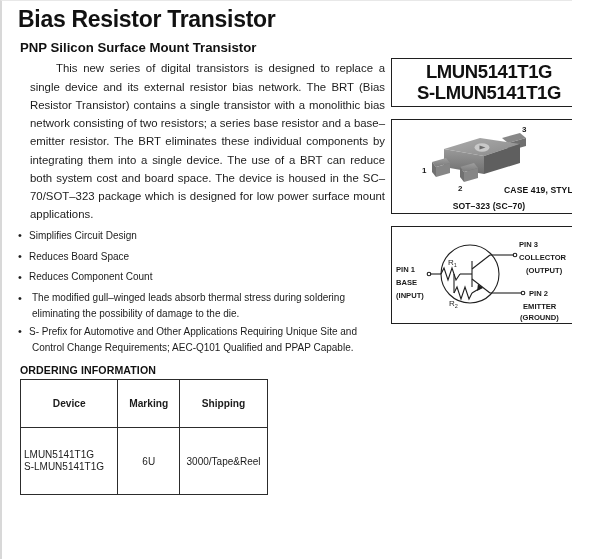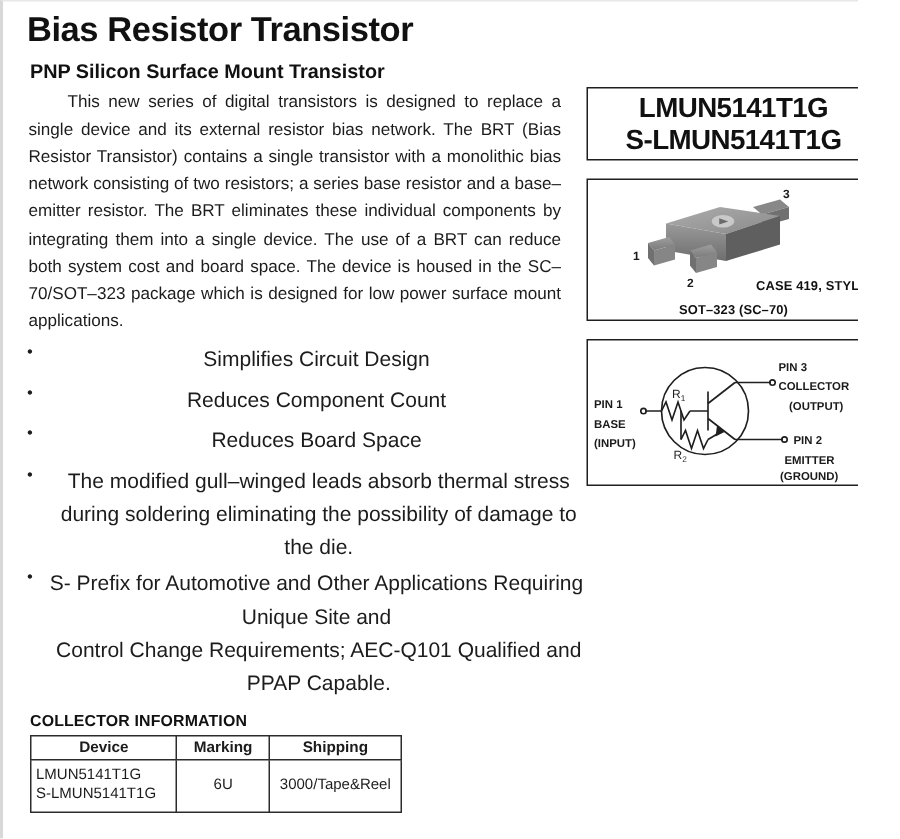--- a/index.html
+++ b/index.html
@@ -55,39 +55,38 @@
     line-height: 1.42;
     margin: 0 0 10px 0;
     color: #111;
   }
 
   .body-para {
     font-size: 11.4px;
     line-height: 1.60;
     text-align: justify;
     text-indent: 26px;
-    margin: 0 0 2px 1px;
+    margin: 0 0 2px 12px;
     color: #1c1c1c;
     width: 355px;
   }
 
   .bullets {
     list-style: none;
     margin: 4px 0 0 0;
     padding: 0;
     width: 375px;
   }
   .bullets li {
-    font-size: 14px;
+    font-size: 10px;
     line-height: 1.58;
     margin: 0 0 5px 0;
     padding-left: 11px;
     position: relative;
     color: #1c1c1c;
-    text-align: center;
   }
   .bullets li::before {
     content: "\2022";
     position: absolute;
     left: 0;
     top: -0.5px;
     font-size: 11px;
   }
   .bullets li.tight { margin-bottom: 2px; }
   .bullets li .cont { display: block; padding-left: 3px; }
@@ -102,21 +101,21 @@
     color: #111;
   }
 
   table.dtbl {
     border-collapse: collapse;
     font-size: 10px;
     color: #1c1c1c;
   }
   table.dtbl th, table.dtbl td {
     border: 1px solid #2c2c2c;
-    padding: 2px 5px;
+    padding: 18px 5px;
     vertical-align: middle;
   }
   table.dtbl th {
     font-weight: bold;
     text-align: center;
     font-size: 10.2px;
   }
 
   
   #ordering-table { width: 248px; margin-left: 2px; }
@@ -197,36 +196,36 @@
     <h1 class="title-main">Bias Resistor Transistor</h1>
     <div class="title-sub">PNP Silicon Surface Mount Transistor</div>
 
     <p class="body-para">This new series of digital transistors is designed to replace a single device and its external resistor bias network. The BRT (Bias Resistor Transistor) contains a single transistor with a monolithic bias network consisting of two resistors; a series base resistor and a base–emitter resistor. The BRT eliminates these individual components by integrating them into a single device. The use of a BRT can reduce both system cost and board space. The device is housed in the SC–70/SOT–323 package which is designed for low power surface mount applications.</p>
 
     <ul class="bullets">
       <li>
         <span>Simplifies Circuit Design</span>
       </li>
       <li>
+        <span>Reduces Board Space</span>
+      </li>
+      <li>
         <span>Reduces Component Count</span>
-      </li>
-      <li>
-        <span>Reduces Board Space</span>
       </li>
       <li class="tight">
         <span class="cont">The modified gull–winged leads absorb thermal stress during soldering eliminating the possibility of damage to the die.</span>
       </li>
       <li class="tight">
         <span>S- Prefix for Automotive and Other Applications Requiring Unique Site and</span>
         <span class="cont">Control Change Requirements; AEC-Q101 Qualified and PPAP Capable.</span>
       </li>
     </ul>
 
     <div class="tbl-block">
-      <div class="tbl-heading">COLLECTOR INFORMATION</div>
+      <div class="tbl-heading">ORDERING INFORMATION</div>
       <table class="dtbl" id="ordering-table">
         <colgroup>
             <col class="c1">
             <col class="c2">
             <col class="c3">
           </colgroup>
         <thead>
           <tr>
             <th>Device</th>
             <th>Marking</th>

